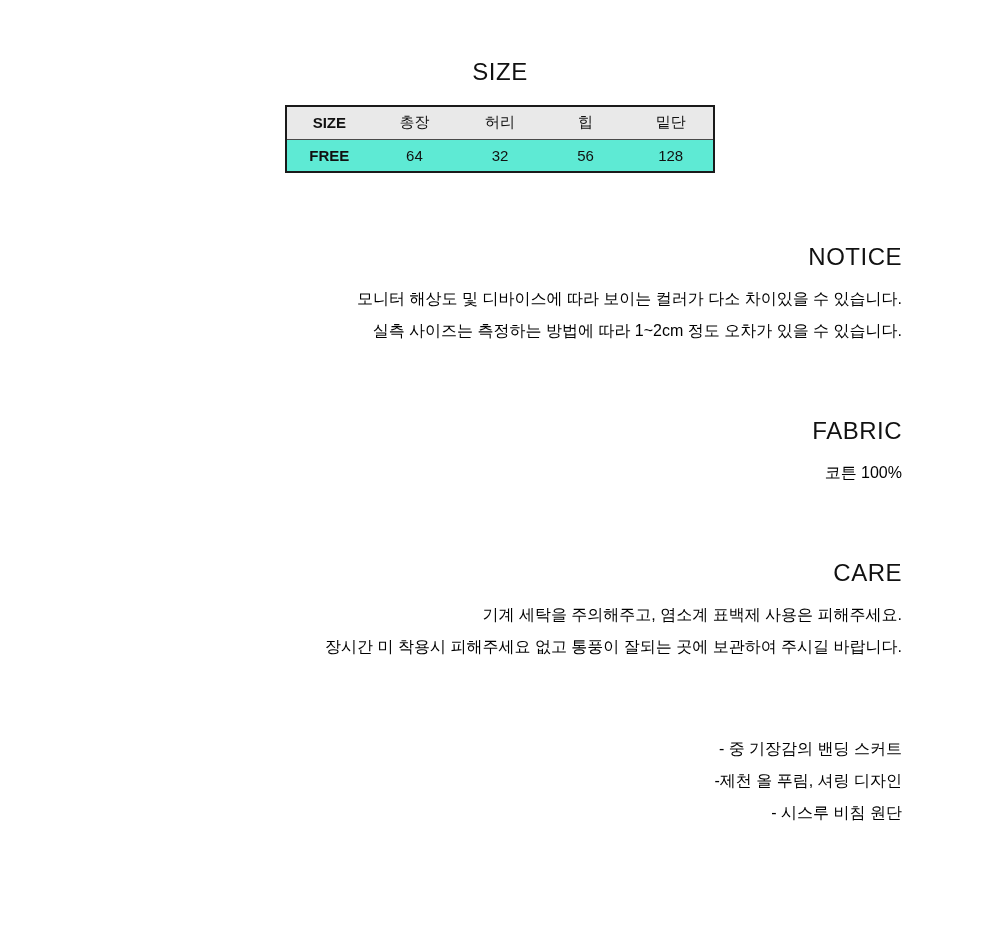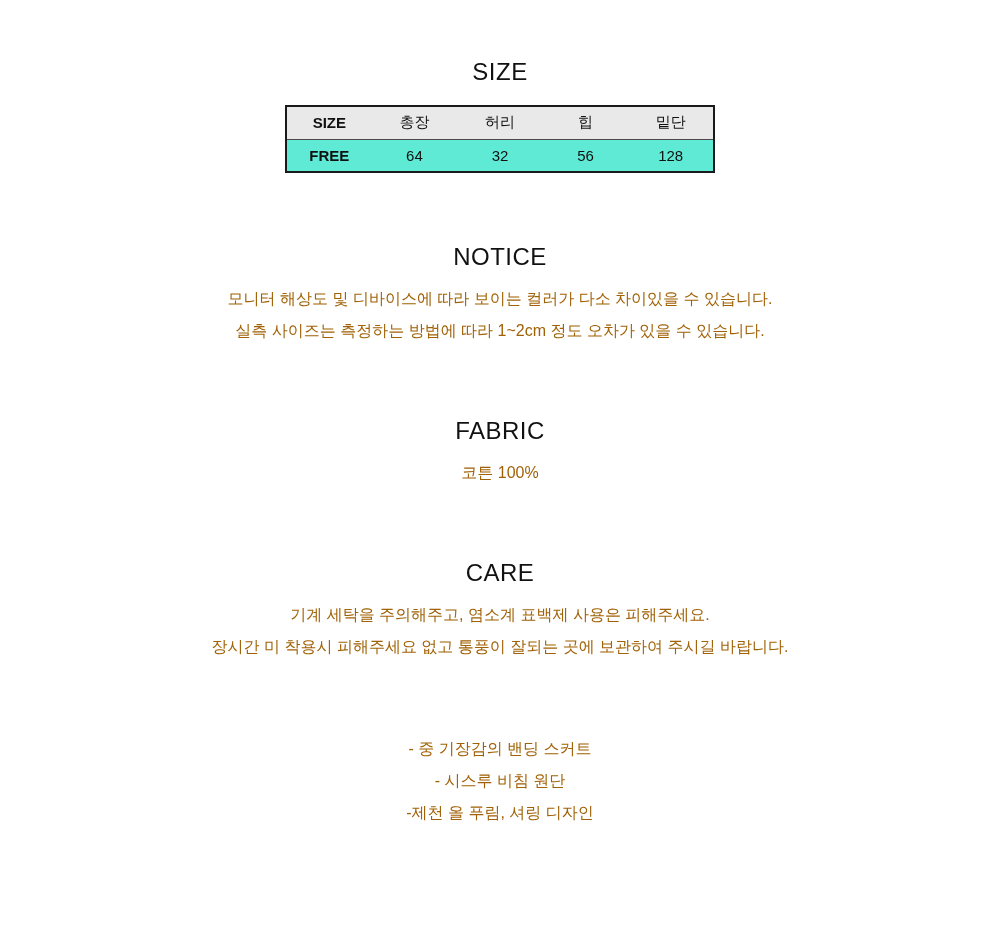--- a/index.html
+++ b/index.html
@@ -21,24 +21,24 @@
     font-size: 24px;
     font-weight: 400;
     letter-spacing: 0.5px;
     line-height: 28px;
     color: #111111;
   }
   .section-body { margin-top: 12px; }
   .section-body p {
     font-size: 16px;
     line-height: 32px;
-    color: #a16207;
+    color: #000000;
     white-space: nowrap;
   }
-  .sect-gap { margin-top: 70px; }
+  .sect-gap { margin-top: 70px; text-align: right; }
 
   
   .size-table-wrap { margin-top: 19px; }
   table.size-table {
     width: 430px;
     margin: 0 auto;
     border-collapse: collapse;
     border: 2px solid #1a1a1a;
     table-layout: fixed;
     font-size: 15px;
@@ -110,18 +110,18 @@
     <h2 class="section-title">CARE</h2>
     <div class="section-body">
       <p>기계 세탁을 주의해주고, 염소계 표백제 사용은 피해주세요.</p>
       <p>장시간 미 착용시 피해주세요 없고 통풍이 잘되는 곳에 보관하여 주시길 바랍니다.</p>
     </div>
   </section>
 
   <section class="sect-gap">
     <div class="section-body">
       <p>- 중 기장감의 밴딩 스커트</p>
+      <p>-제천 올 푸림, 셔링 디자인</p>
       <p>- 시스루 비침 원단</p>
-      <p>-제천 올 푸림, 셔링 디자인</p>
     </div>
   </section>
 
 </div>
 
 </body></html>

